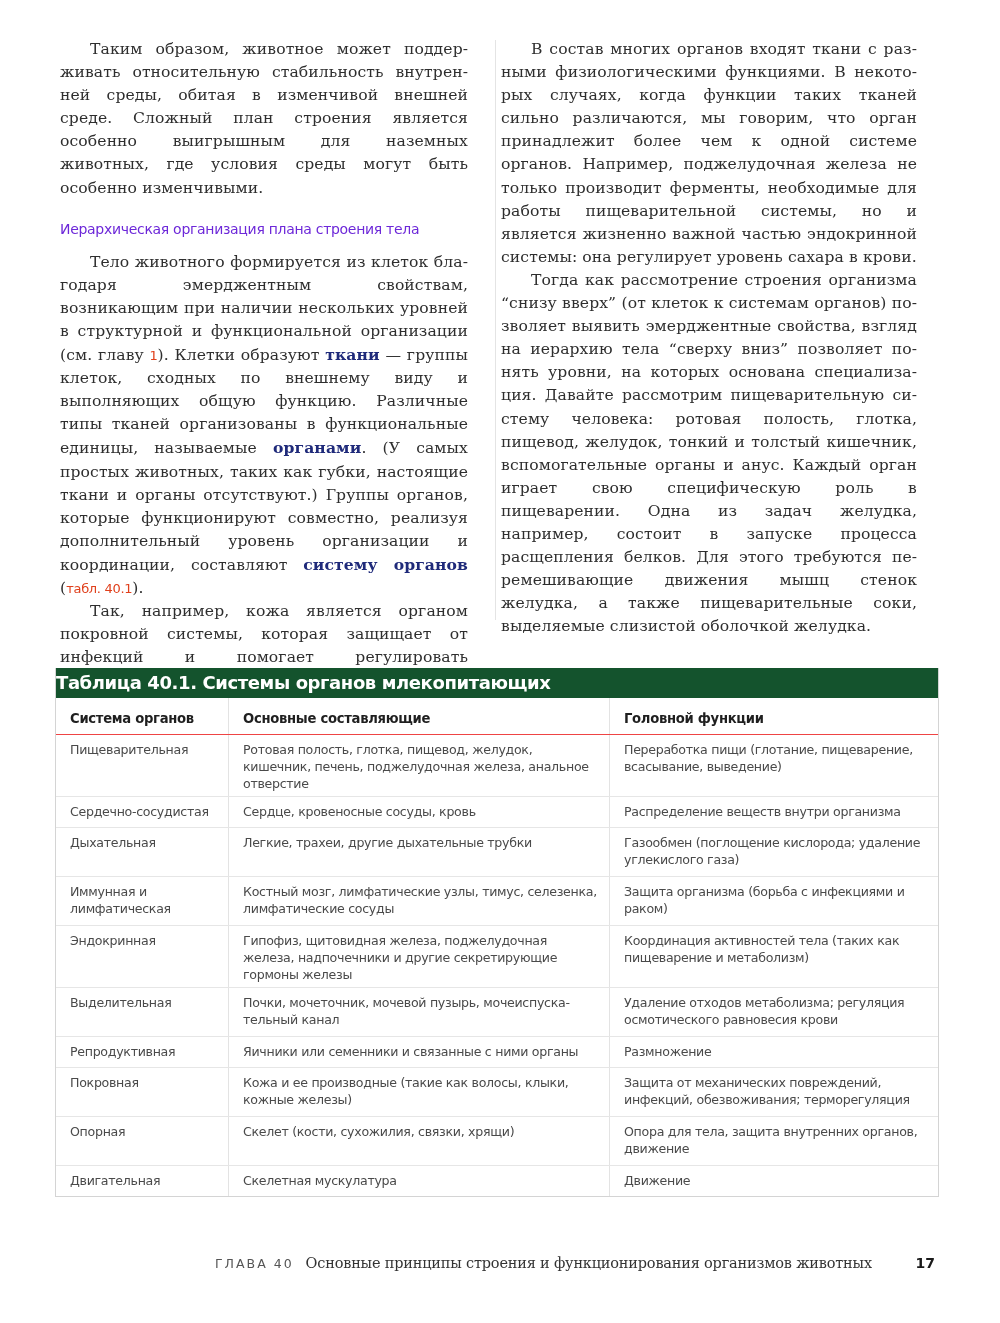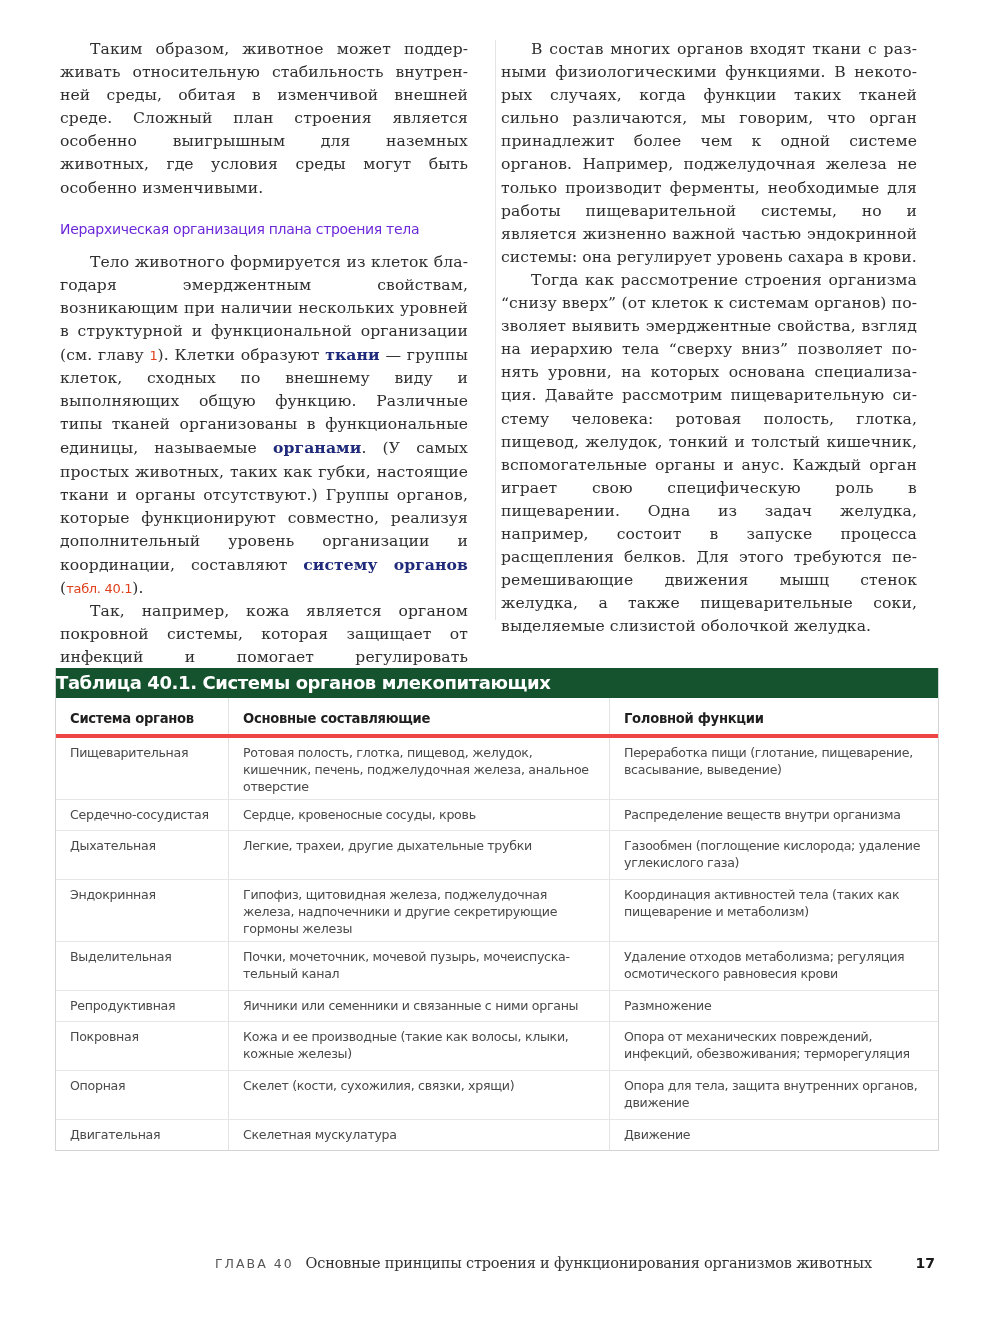--- a/index.html
+++ b/index.html
@@ -9,21 +9,21 @@
   .col-right { left:501px; width:416px; }
   .col p { margin:0; text-indent:30px; hyphens:manual; }
   .divider { position:absolute; left:495px; top:40px; width:1px; height:580px; background:#e4e4e4; }
   h2.heading { font-family:"DejaVu Sans", "Liberation Sans", sans-serif; font-weight:normal; font-size:14px; line-height:31px; margin:14px 0 6px 0; color:#6d28d9; letter-spacing:-0.3px; text-align:left; text-indent:0; }
   .term { font-weight:bold; color:#1f2a7a; }
   .ref { font-family:"DejaVu Sans", "Liberation Sans", sans-serif; font-size:13px; color:#e0401c; letter-spacing:-0.3px; }
 
   .table-wrap { position:absolute; left:55px; top:668px; width:882px; border:1px solid #d4d4d4; border-top:none; }
   .table-title { background:#14532d; color:#ffffff; font-family:"DejaVu Sans", "Liberation Sans", sans-serif; font-weight:bold; font-size:18px; height:30px; line-height:30px; letter-spacing:-0.4px; }
   table { width:100%; border-collapse:collapse; font-family:"DejaVu Sans", "Liberation Sans", sans-serif; font-size:12.6px; color:#4a4a4a; letter-spacing:-0.3px; }
-  th { text-align:left; font-weight:bold; color:#1f1f1f; font-size:13.2px; height:32px; padding:4px 0 0 14px; border-bottom:4px solid #ef4444; vertical-align:middle; }
+  th { text-align:left; font-weight:bold; color:#1f1f1f; font-size:13.2px; height:32px; padding:4px 0 0 14px; border-bottom:1px solid #ef4444; vertical-align:middle; }
   td { vertical-align:top; padding:6px 10px 4px 14px; line-height:17px; border-bottom:1px solid #e6e6e6; }
   td:first-child, th:first-child { border-right:1px solid #e3e3e3; }
   td:nth-child(2), th:nth-child(2) { border-right:1px solid #e3e3e3; }
   tr.r2 td { height:20px; }
   tr.rh td { height:38px; }
   tbody tr:last-child td { border-bottom:none; }
   .c1 { width:148px; }
   .c2 { width:356px; }
 
   .footer { position:absolute; top:1255px; left:215px; width:720px; font-family:"DejaVu Serif", "Liberation Serif", serif; font-size:14.5px; color:#333; display:flex; align-items:baseline; }
@@ -68,38 +68,43 @@
           <td class="c1">Сердечно-сосудистая</td>
           <td class="c2">Сердце, кровеносные сосуды, кровь</td>
           <td>Распределение веществ внутри организма</td>
         </tr>
         <tr class="rh">
           <td class="c1">Дыхательная</td>
           <td class="c2">Легкие, трахеи, другие дыхательные трубки</td>
           <td>Газообмен (поглощение кислорода; удаление углекислого газа)</td>
         </tr>
         <tr class="rh">
+          <td class="c1">Иммунная и лимфатическая</td>
+          <td class="c2">Костный мозг, лимфатические узлы, тимус, селезенка, лимфатические сосуды</td>
+          <td>Защита организма (борьба с инфекциями и раком)</td>
+        </tr>
+        <tr class="rh">
           <td class="c1">Эндокринная</td>
           <td class="c2">Гипофиз, щитовидная железа, поджелудочная железа, надпочечники и другие секретирующие гормоны железы</td>
           <td>Координация активностей тела (таких как пищеваре­ние и метаболизм)</td>
         </tr>
         <tr class="rh">
           <td class="c1">Выделительная</td>
           <td class="c2">Почки, мочеточник, мочевой пузырь, мочеиспуска­тельный канал</td>
           <td>Удаление отходов метаболизма; регуляция осмоти­ческого равновесия крови</td>
         </tr>
         <tr class="r2">
           <td class="c1">Репродуктивная</td>
           <td class="c2">Яичники или семенники и связанные с ними органы</td>
           <td>Размножение</td>
         </tr>
         <tr class="rh">
           <td class="c1">Покровная</td>
           <td class="c2">Кожа и ее производные (такие как волосы, клыки, кожные железы)</td>
-          <td>Опора от механических повреждений, инфекций, обезвоживания; терморегуляция</td>
+          <td>Защита от механических повреждений, инфекций, обезвоживания; терморегуляция</td>
         </tr>
         <tr class="rh">
           <td class="c1">Опорная</td>
           <td class="c2">Скелет (кости, сухожилия, связки, хрящи)</td>
           <td>Опора для тела, защита внутренних органов, движение</td>
         </tr>
         <tr class="r2">
           <td class="c1">Двигательная</td>
           <td class="c2">Скелетная мускулатура</td>
           <td>Движение</td>

